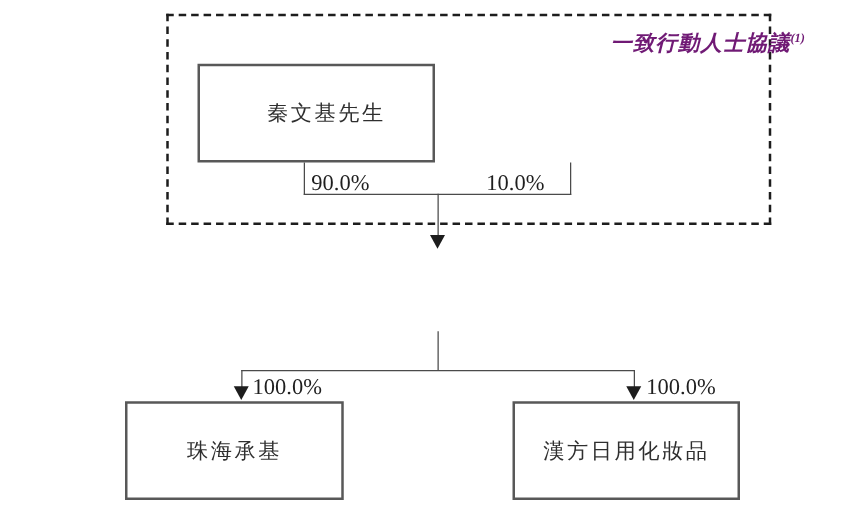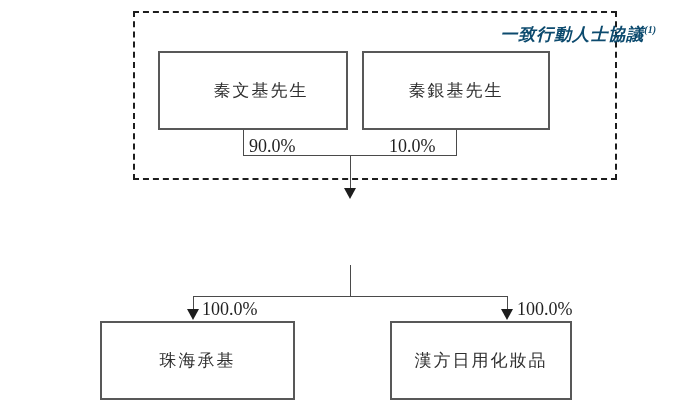--- a/index.html
+++ b/index.html
@@ -22,27 +22,27 @@
     left: 133px;
     top: 11px;
     width: 484px;
     height: 169px;
     border: 2px dashed #1d1d1d;
     box-sizing: border-box;
     background: transparent;
   }
   .group-label {
     position: absolute;
-    right: 36px;
+    right: 48px;
     top: 23px;
     font-family: "Liberation Serif", "DejaVu Serif", serif;
     font-style: italic;
     font-weight: bold;
     font-size: 17px;
-    color: #0c4a6e;
+    color: #701a75;
     letter-spacing: 1px;
     white-space: nowrap;
   }
   .group-label .fn {
     font-size: 10px;
     vertical-align: super;
     font-style: italic;
     letter-spacing: 0;
   }
 
@@ -60,22 +60,22 @@
     font-family: "Liberation Serif", "DejaVu Serif", serif;
     font-size: 17px;
     color: #2f2f2f;
     letter-spacing: 2px;
     white-space: nowrap;
   }
 
   #node-qinwenji  { left: 158px; top: 51px;  width: 190px; height: 79px; padding-left: 16px; }
   #node-qinyinji  { left: 362px; top: 51px;  width: 188px; height: 79px; }
   #node-company   { left: 258px; top: 203px; width: 185px; height: 62px; }
-  #node-zhuhai    { left: 100px; top: 321px; width: 195px; height: 79px; }
-  #node-hanfang   { left: 390px; top: 321px; width: 182px; height: 79px; }
+  #node-zhuhai    { left: 100px; top: 321px; width: 175px; height: 79px; }
+  #node-hanfang   { left: 410px; top: 321px; width: 182px; height: 79px; }
 
   
   .line-v {
     position: absolute;
     width: 0;
     border-left: 1.5px solid #4a4a4a;
   }
   .line-h {
     position: absolute;
     height: 0;
@@ -122,23 +122,20 @@
 <body>
 
 <div id="canvas">
 
   <div class="dashed-group"></div>
   <div class="group-label"><span>一致行動人士協議</span><span class="fn">(1)</span></div>
 
   <div class="node" id="node-qinwenji">
     <span class="node-label">秦文基先生</span>
   </div>
-  <div class="node" id="node-qinyinji">
-    <span class="node-label">秦銀基先生</span>
-  </div>
 
   <div class="line-v" id="stem-qinwenji"></div>
   <div class="line-v" id="stem-qinyinji"></div>
   <div class="line-h" id="bar-top"></div>
   <div class="line-v" id="stem-company"></div>
   <div class="arrow-down" id="arrow-company"></div>
 
   <div class="pct" id="pct-90">90.0%</div>
   <div class="pct" id="pct-10">10.0%</div>
 

